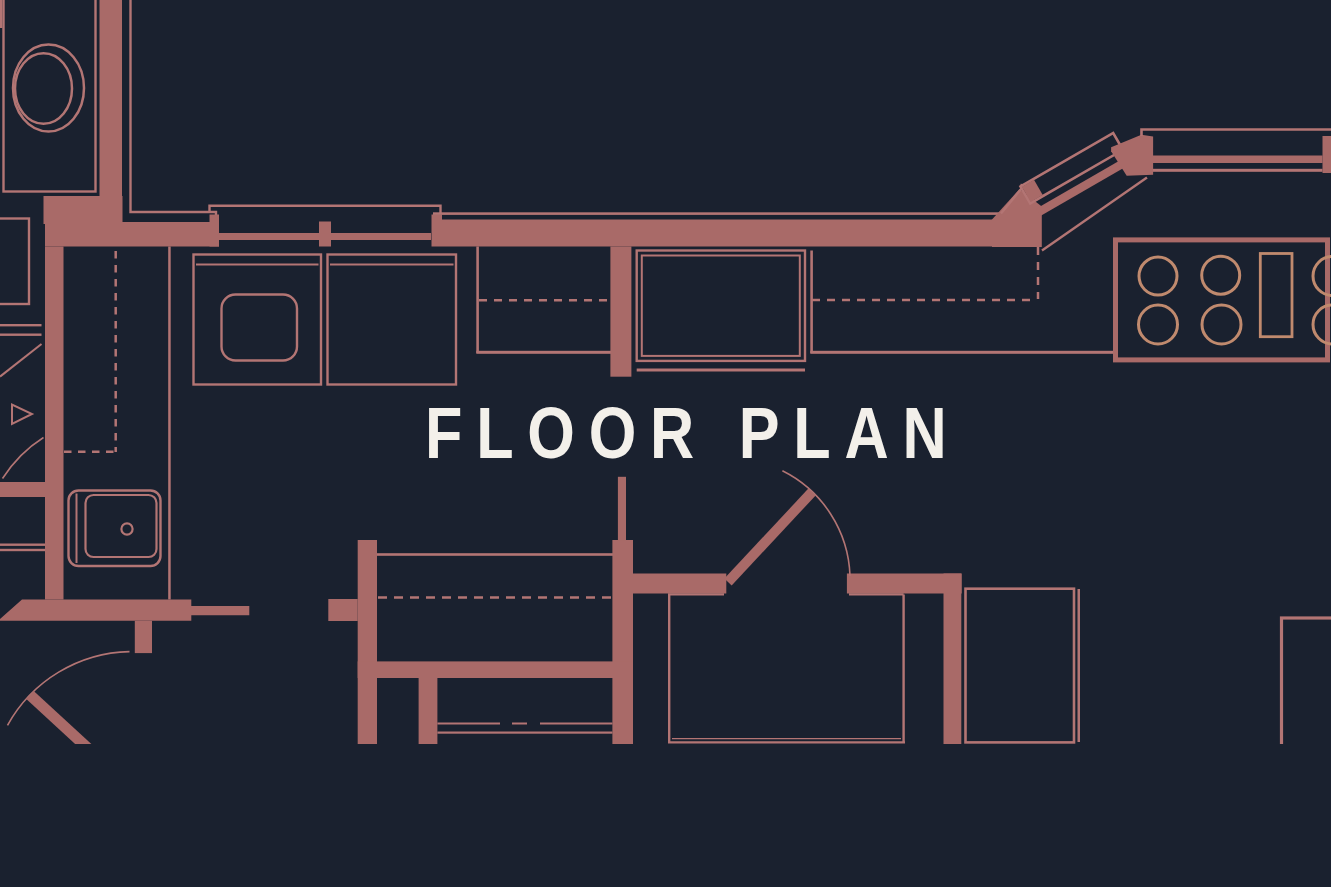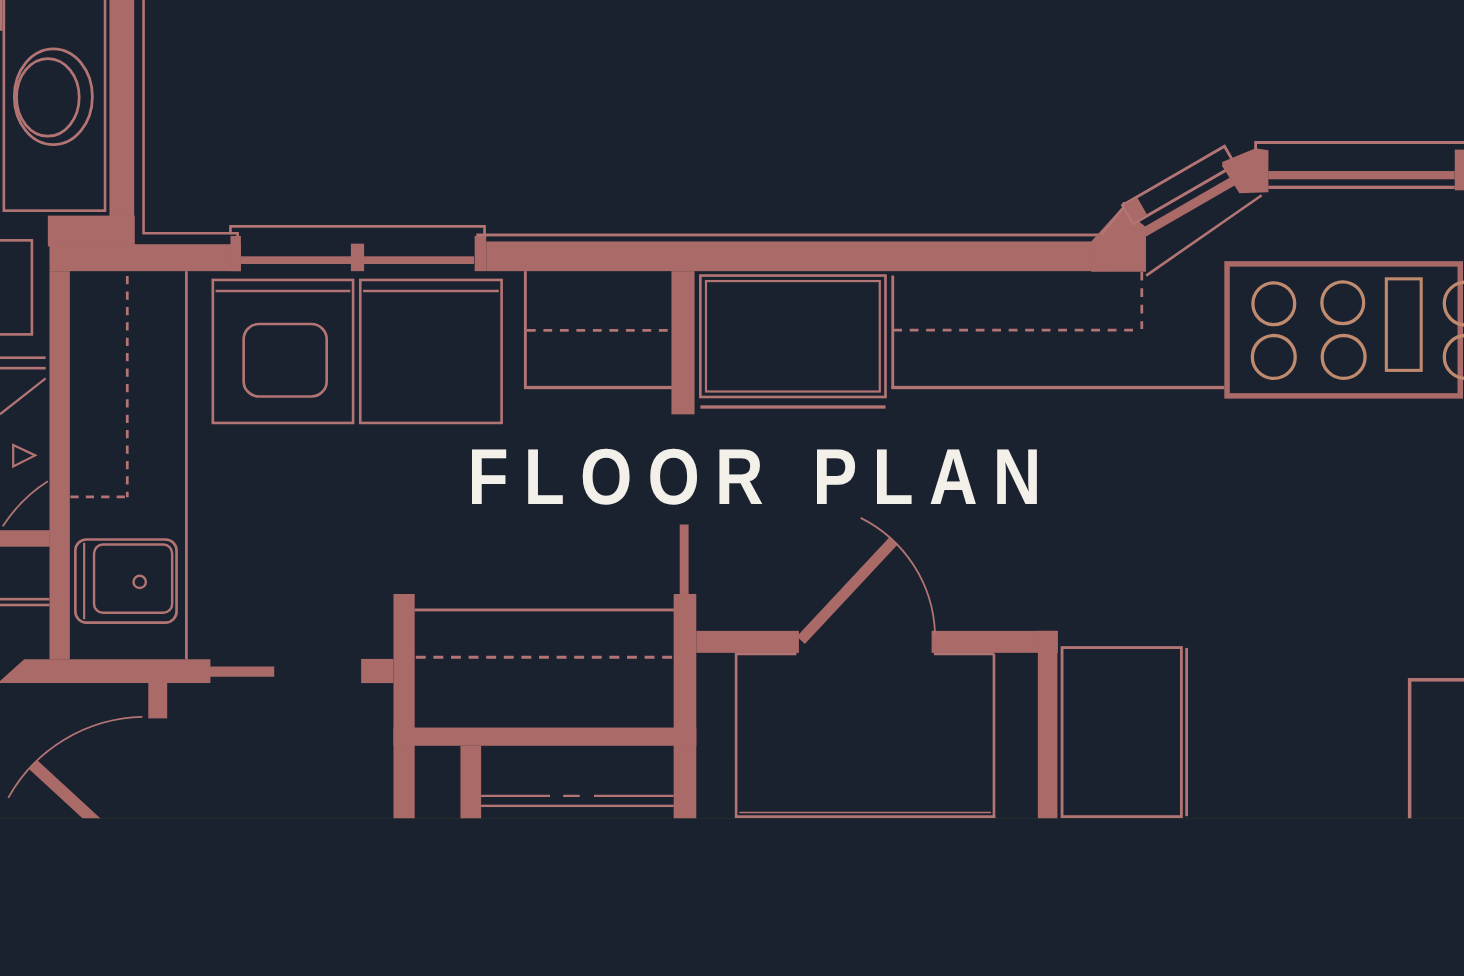--- a/index.html
+++ b/index.html
@@ -1,16 +1,16 @@
 <!DOCTYPE html>
 <html><head>
 <meta charset="utf-8">
 <style>
   html,body{margin:0;padding:0;background:#1a212f;}
-  #stage{position:relative;width:1331px;height:744px;background:#4d7c0f;overflow:hidden;}
+  #stage{position:relative;width:1331px;height:744px;background:#14b8a6;overflow:hidden;}
   svg{position:absolute;left:0;top:0;}
 </style>
 </head>
 <body>
 <div id="stage">
 <svg width="1331" height="887" viewBox="0 0 1331 887">
 
   <rect x="0" y="0" width="1331" height="887" fill="#1a212f"></rect>
   <g>
 

